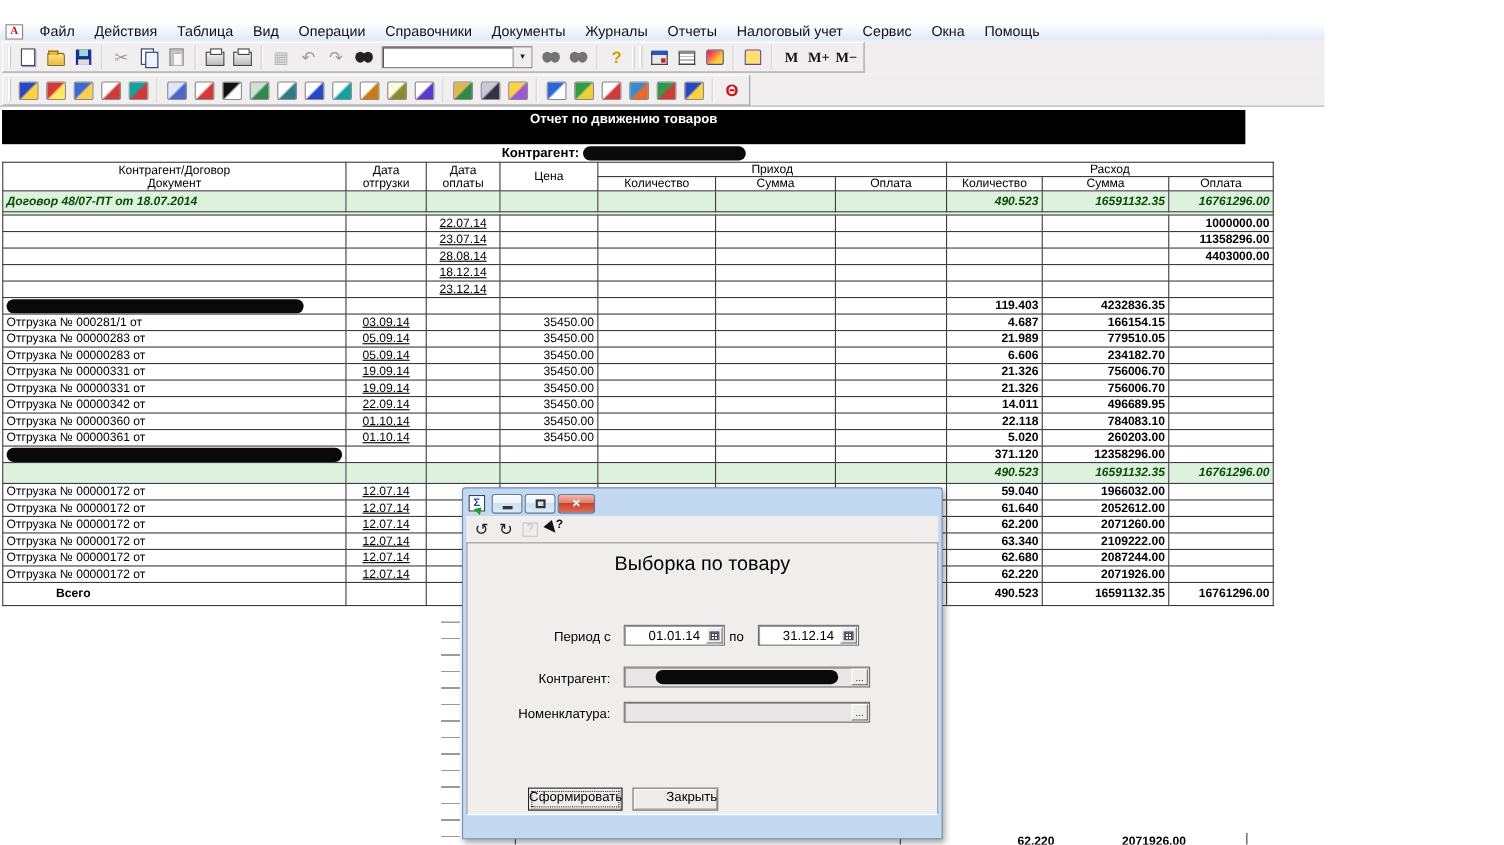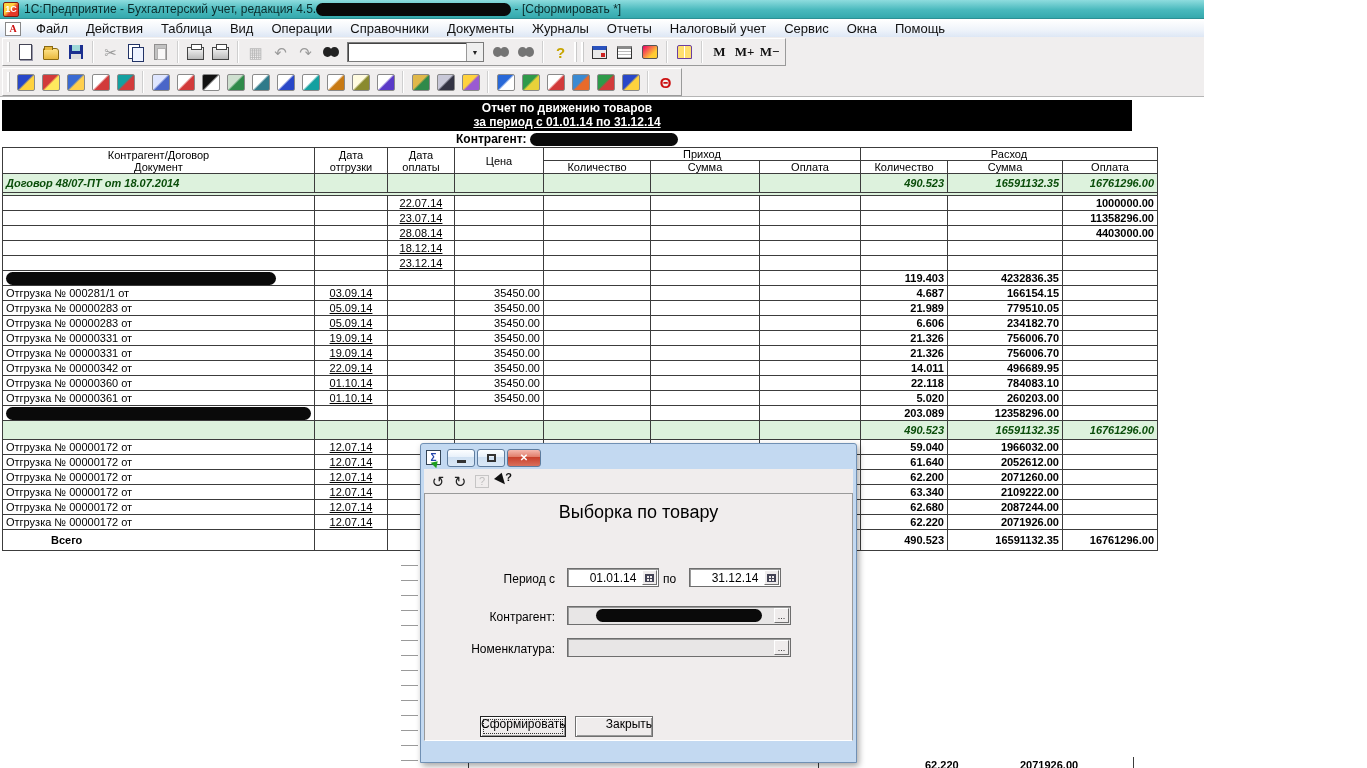--- a/index.html
+++ b/index.html
@@ -129,27 +129,20 @@
   .dbtn { position:absolute; height:21px; background:#efecec; border:1px solid #6f6f6f;
     box-shadow:inset 1px 1px 0 #fff, inset -1px -1px 0 #9a9a9a; font-size:12px; text-align:right;
     cursor:pointer; font-family:"Liberation Sans",sans-serif; }
   .dbtn.def { outline:1px dotted #333; outline-offset:-4px; border:1px solid #222; }
 </style>
 </head>
 <body>
 
 <div id="screen">
 
-  <div id="titlebar">
-    <div class="appicon">1С</div>
-    <div class="ttext">
-      <span>1С:Предприятие - Бухгалтерский учет, редакция 4.5.</span><span class="blob" style="width:195px;height:13px"></span>
-      <span>- [Сформировать  *]</span>
-    </div>
-  </div>
 
   <div id="menubar">
     <div class="mdi-icon">A</div>
     <div id="menu-items" style="display: flex;">
         <div class="menu-item">Файл</div>
         <div class="menu-item">Действия</div>
         <div class="menu-item">Таблица</div>
         <div class="menu-item">Вид</div>
         <div class="menu-item">Операции</div>
         <div class="menu-item">Справочники</div>
@@ -326,21 +319,20 @@
         </span>
         <span class="tsep"></span>
         <span class="tbtn">
           <span class="glyph" style="color: rgb(204, 17, 17); font-weight: bold;">Θ</span>
         </span>
       </div>
   </div>
 
   <div class="band">
     <div class="l1">Отчет по движению товаров</div>
-    <div class="l2">за период с 01.01.14 по 31.12.14</div>
   </div>
   <div id="kontr-line">
     <span>Контрагент:</span>
     <span class="blob" style="width:148px;height:13px"></span>
   </div>
 
   <table class="rpt">
     <colgroup>
       <col style="width:287px">
         <col style="width:73px">
@@ -565,21 +557,21 @@
           <td class="num"></td>
         </tr>
         <tr class="data">
           <td class=""><span class="blob" style="width: 305px; height: 13px;"></span></td>
           <td class="ctr"></td>
           <td class="ctr"></td>
           <td class="price"></td>
           <td class="num"></td>
           <td class="num"></td>
           <td class="num"></td>
-          <td class="num">203.089</td>
+          <td class="num">371.120</td>
           <td class="num">12358296.00</td>
           <td class="num"></td>
         </tr>
         <tr class="group">
           <td class=""></td>
           <td class="ctr"></td>
           <td class="ctr"></td>
           <td class="price"></td>
           <td class="num"></td>
           <td class="num"></td>

